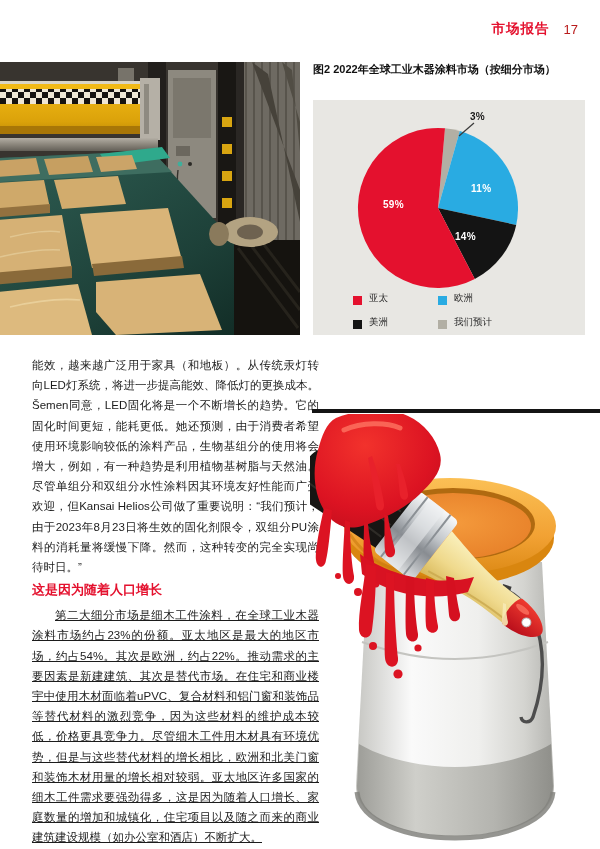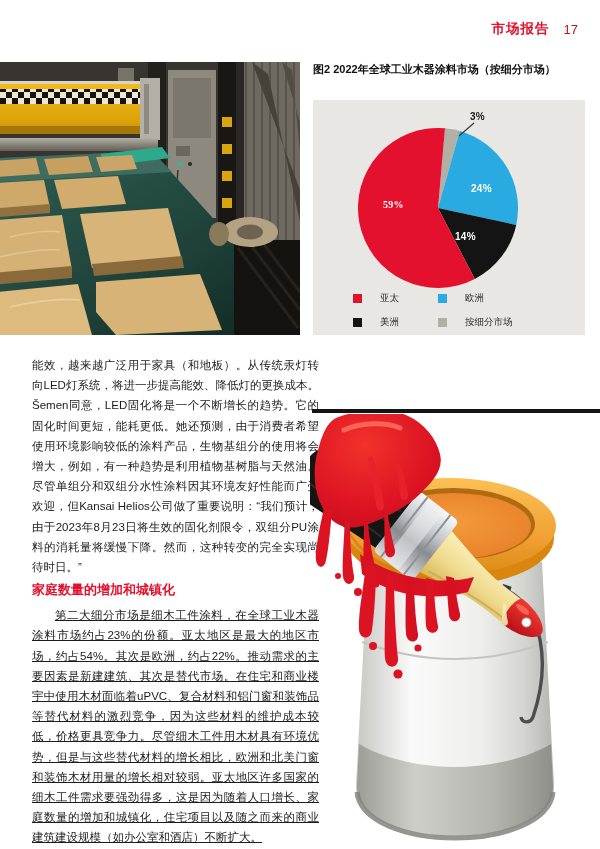--- a/index.html
+++ b/index.html
@@ -9,26 +9,26 @@
   .header{position:absolute;top:20px;right:22px;display:flex;align-items:center;gap:14px;}
   .header .htitle{font-size:13.5px;font-weight:bold;color:#e4112e;letter-spacing:1px;}
   .header .hnum{font-size:13px;color:#b91c1c;}
   
   .photo{position:absolute;left:0;top:62px;width:300px;height:273px;}
   
   .fig-caption{position:absolute;left:313px;top:62px;width:275px;font-size:11px;font-weight:bold;color:#111;line-height:14px;}
   .panel{position:absolute;left:313px;top:100px;width:272px;height:235px;background:#e8e7e3;}
   .panel svg{position:absolute;left:0;top:0;}
   .pct{position:absolute;font-size:10px;font-weight:600;letter-spacing:.3px;}
-  .pct-0{left:70px;top:99px;color:#fff;font-family:Liberation Serif, serif;}
+  .pct-0{left:70px;top:99px;color:#fff;}
   .pct-1{left:158px;top:83px;color:#fff;}
   .pct-2{left:142px;top:131px;color:#fff;}
   .pct-3{left:157px;top:11px;color:#1a1a1a;}
   .legend{position:absolute;left:40px;top:192px;display:grid;grid-template-columns:85px auto;row-gap:11px;column-gap:0;}
-  .legend-item{display:flex;align-items:center;gap:18px;font-size:9.5px;color:#2a2a2a;}
+  .legend-item{display:flex;align-items:flex-end;gap:7px;font-size:9.5px;color:#2a2a2a;}
   .swatch{width:9px;height:9px;display:inline-block;flex:0 0 9px;}
   
   .article{position:absolute;left:32px;top:355px;width:287px;color:#1c1c1c;}
   .article p{margin:0;font-size:11.5px;line-height:20.2px;text-align:justify;}
   .article p.indent{text-indent:2em;text-decoration:underline;}
   .article h2{margin:5px 0 8px 0;font-size:13px;line-height:15px;font-weight:bold;color:#e4112e;}
   
   .rule{position:absolute;left:312px;top:409px;width:288px;height:4px;background:#141414;}
   .illustration{position:absolute;left:310px;top:414px;width:290px;height:435px;}
 </style>
@@ -132,46 +132,46 @@
     <svg id="pie-svg" width="272" height="235" viewBox="0 0 272 235">
       <g id="pie-slices">
           <path d="M125,108 L132.0,28.3 A80,80 0 0 1 146.8,31.0 Z" fill="#b2afa4"></path>
           <path d="M125,108 L146.8,31.0 A80,80 0 0 1 203.2,124.9 Z" fill="#29abe2"></path>
           <path d="M125,108 L203.2,124.9 A80,80 0 0 1 161.8,179.0 Z" fill="#141414"></path>
           <path d="M125,108 L161.8,179.0 A80,80 0 1 1 132.0,28.3 Z" fill="#e4112e"></path>
         </g>
       <line x1="161" y1="23" x2="146" y2="36" stroke="#3a3a3a" stroke-width="1.2"></line>
     </svg>
     <div class="pct pct-0">59%</div>
-    <div class="pct pct-1">24%</div>
+    <div class="pct pct-1">11%</div>
     <div class="pct pct-2">14%</div>
     <div class="pct pct-3">3%</div>
     <div class="legend">
       <div class="legend-item">
         <span class="swatch" style="background: rgb(228, 17, 46);"></span>
         <span>亚太</span>
       </div>
       <div class="legend-item">
         <span class="swatch" style="background: rgb(41, 171, 226);"></span>
         <span>欧洲</span>
       </div>
       <div class="legend-item">
         <span class="swatch" style="background: rgb(20, 20, 20);"></span>
         <span>美洲</span>
       </div>
       <div class="legend-item">
         <span class="swatch" style="background: rgb(178, 175, 164);"></span>
-        <span>按细分市场</span>
+        <span>我们预计</span>
       </div>
     </div>
   </div>
 
   <div class="article">
     <p>能效，越来越广泛用于家具（和地板）。从传统汞灯转向LED灯系统，将进一步提高能效、降低灯的更换成本。Šemen同意，LED固化将是一个不断增长的趋势。它的固化时间更短，能耗更低。她还预测，由于消费者希望使用环境影响较低的涂料产品，生物基组分的使用将会增大，例如，有一种趋势是利用植物基树脂与天然油。尽管单组分和双组分水性涂料因其环境友好性能而广受欢迎，但Kansai Helios公司做了重要说明：“我们预计，由于2023年8月23日将生效的固化剂限令，双组分PU涂料的消耗量将缓慢下降。然而，这种转变的完全实现尚待时日。”</p>
-    <h2>家庭数量的增加和城镇化</h2>
+    <h2>这是因为随着人口增长</h2>
     <p class="indent">第二大细分市场是细木工件涂料，在全球工业木器涂料市场约占23%的份额。亚太地区是最大的地区市场，约占54%。其次是欧洲，约占22%。推动需求的主要因素是新建建筑、其次是替代市场。在住宅和商业楼宇中使用木材面临着uPVC、复合材料和铝门窗和装饰品等替代材料的激烈竞争，因为这些材料的维护成本较低，价格更具竞争力。尽管细木工件用木材具有环境优势，但是与这些替代材料的增长相比，欧洲和北美门窗和装饰木材用量的增长相对较弱。亚太地区许多国家的细木工件需求要强劲得多，这是因为随着人口增长、家庭数量的增加和城镇化，住宅项目以及随之而来的商业建筑建设规模（如办公室和酒店）不断扩大。</p>
     <p class="indent">溶剂型涂料广泛用于门窗和装饰品等细木工产品的涂装。溶剂型聚氨酯体系将继续用于高端产品。某些窗户生产商仍然更喜欢采用单组分溶剂型涂料，它们担心使用水性涂料会导致木材涨</p>
   </div>
 
   <div class="rule"></div>
 
   <svg class="illustration" viewBox="0 0 290 435" aria-hidden="true">
     <defs>
       <linearGradient id="bodyG" x1="0" y1="0" x2="1" y2="0">
         <stop offset="0" stop-color="#c6c6c2"></stop>

